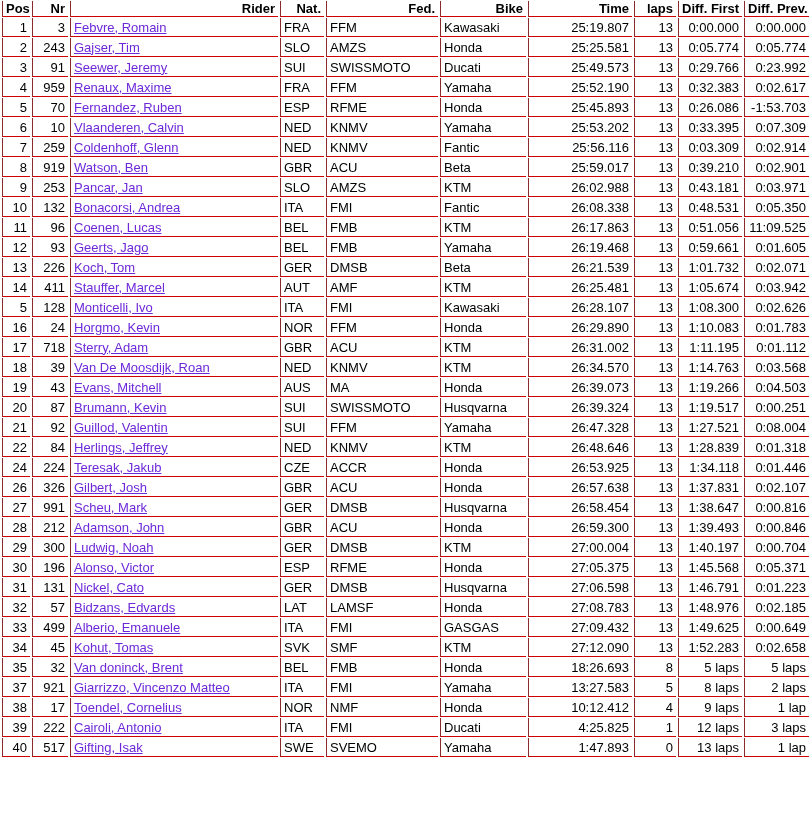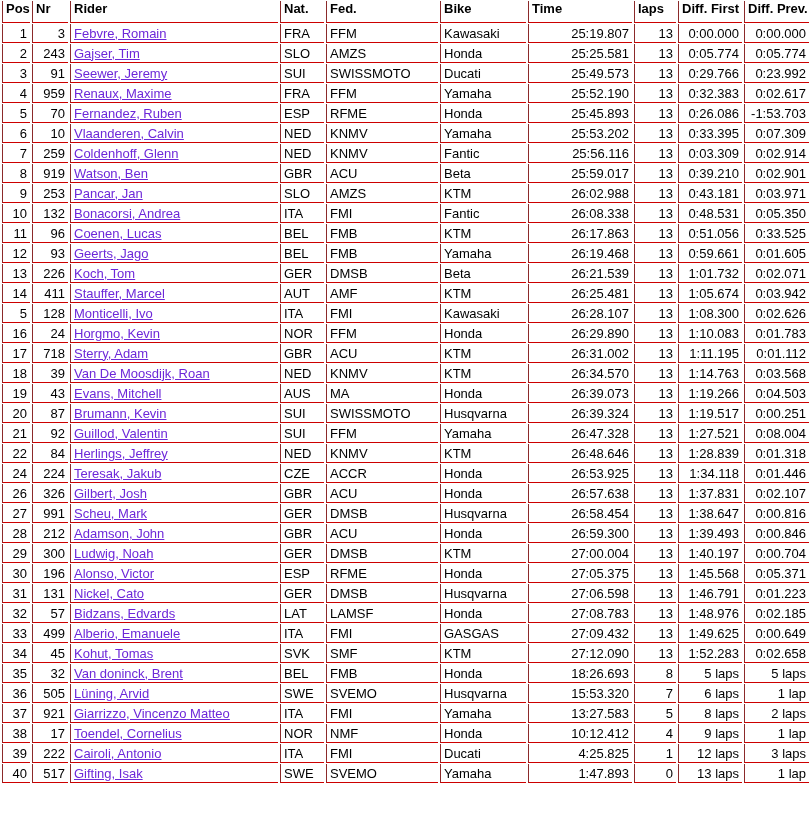--- a/index.html
+++ b/index.html
@@ -28,24 +28,24 @@
     font-size: 13px;
     line-height: 15px;
     color: #000000;
     padding: 1px 3px;
     white-space: nowrap;
     overflow: hidden;
     background: #ffffff;
   }
   th {
     font-weight: 700;
-    text-align: left;
+    text-align: right;
     height: 15px;
     padding-top: 0;
-    padding-bottom: 6px;
+    padding-bottom: 0;
   }
   td { height: 19px; }
   
   td:nth-child(1), td:nth-child(2), td:nth-child(7),
   td:nth-child(8), td:nth-child(9), td:nth-child(10) {
     text-align: right;
   }
   .rider-link {
     color: #6d28d9;
     text-decoration: underline;
@@ -207,21 +207,21 @@
         <tr>
     <td>11</td>
     <td>96</td>
     <td><span class="rider-link">Coenen, Lucas</span></td>
     <td>BEL</td>
     <td>FMB</td>
     <td>KTM</td>
     <td>26:17.863</td>
     <td>13</td>
     <td>0:51.056</td>
-    <td>0:33.525</td>
+    <td>11:09.525</td>
   </tr>
         <tr>
     <td>12</td>
     <td>93</td>
     <td><span class="rider-link">Geerts, Jago</span></td>
     <td>BEL</td>
     <td>FMB</td>
     <td>Yamaha</td>
     <td>26:19.468</td>
     <td>13</td>
@@ -472,32 +472,20 @@
     <td>35</td>
     <td>32</td>
     <td><span class="rider-link">Van doninck, Brent</span></td>
     <td>BEL</td>
     <td>FMB</td>
     <td>Honda</td>
     <td>18:26.693</td>
     <td>8</td>
     <td>5 laps</td>
     <td>5 laps</td>
-  </tr>
-        <tr>
-    <td>36</td>
-    <td>505</td>
-    <td><span class="rider-link">Lüning, Arvid</span></td>
-    <td>SWE</td>
-    <td>SVEMO</td>
-    <td>Husqvarna</td>
-    <td>15:53.320</td>
-    <td>7</td>
-    <td>6 laps</td>
-    <td>1 lap</td>
   </tr>
         <tr>
     <td>37</td>
     <td>921</td>
     <td><span class="rider-link">Giarrizzo, Vincenzo Matteo</span></td>
     <td>ITA</td>
     <td>FMI</td>
     <td>Yamaha</td>
     <td>13:27.583</td>
     <td>5</td>

